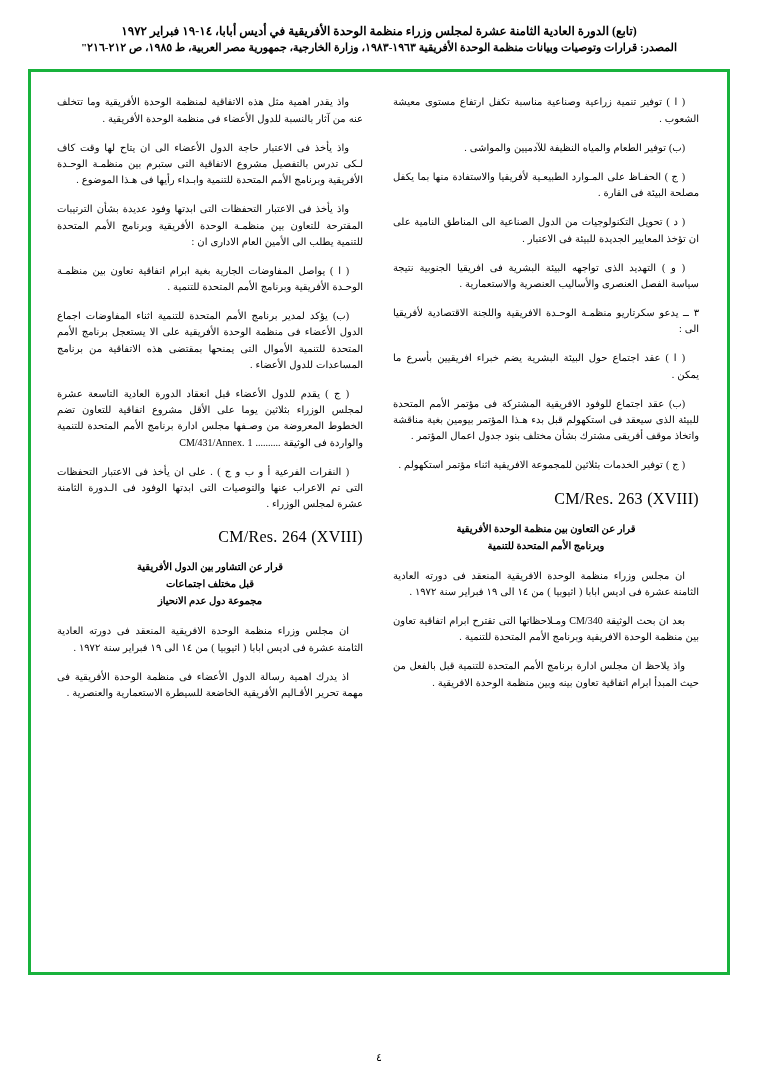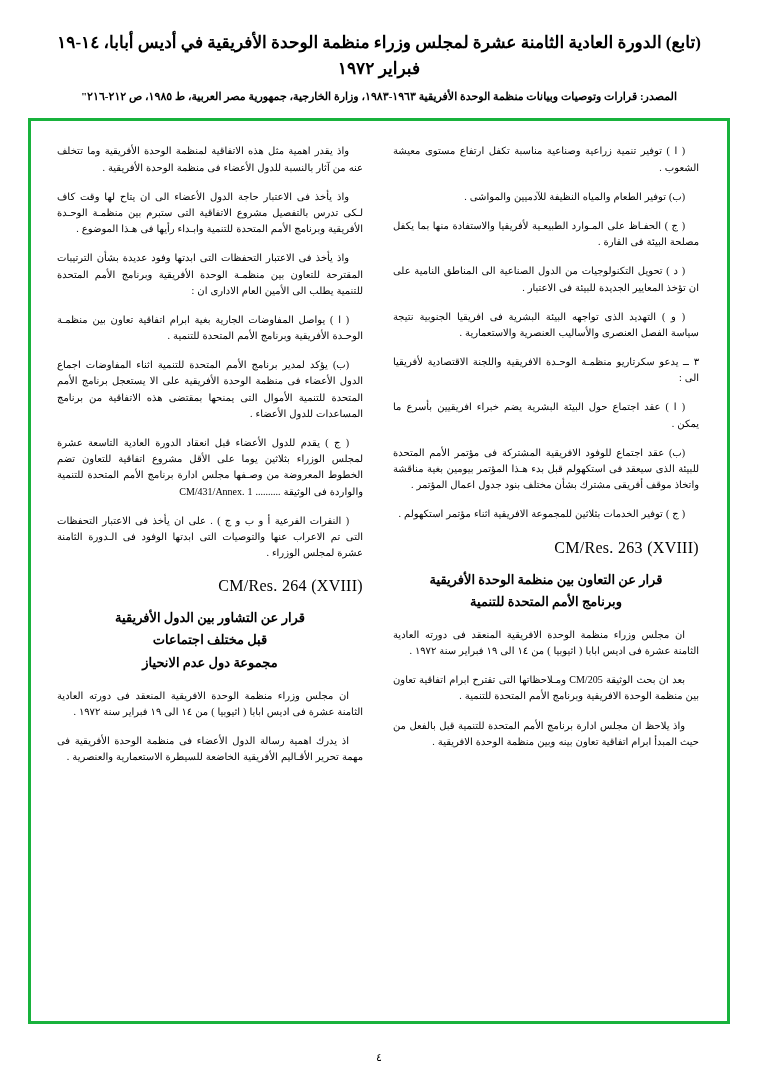--- a/index.html
+++ b/index.html
@@ -20,25 +20,25 @@
     height: 1078px;
     position: relative;
     box-sizing: border-box;
     padding: 22px 28px 10px 28px;
   }
   .header {
     text-align: center;
     direction: rtl;
   }
   .header-title {
-    font-size: 17px;
+    font-size: 12px;
     font-weight: bold;
     line-height: 1.5;
     letter-spacing: 0px;
-    margin: 8px 10px;
+    margin: 0 10px;
   }
   .header-source {
     font-size: 11px;
     font-weight: bold;
     line-height: 1.4;
   }
   .frame {
     margin-top: 14px;
     border: 3px solid #18b23c;
     height: 906px;
@@ -72,21 +72,21 @@
     text-indent: 14px;
   }
   .res-id {
     font-size: 16px;
     margin: 16px 0 12px 0;
     direction: ltr;
     text-align: right;
     letter-spacing: 0.3px;
   }
   .res-title {
-    font-size: 13px;
+    font-size: 10px;
     font-weight: bold;
     text-align: center;
     line-height: 1.7;
     margin: 0 0 14px 0;
   }
   .res-title span { display: block; }
   .page-number {
     position: absolute;
     bottom: 14px;
     left: 0;
@@ -122,21 +122,21 @@
         <p class="para indent-first">( ا ) عقد اجتماع حول البيئة البشرية يضم خبراء افريقيين بأسرع ما يمكن .</p>
         <p class="para indent-first">(ب) عقد اجتماع للوفود الافريقية المشتركة فى مؤتمر الأمم المتحدة للبيئة الذى سيعقد فى استكهولم قبل بدء هـذا المؤتمر بيومين بغية مناقشة واتخاذ موقف أفريقى مشترك بشأن مختلف بنود جدول اعمال المؤتمر .</p>
         <p class="para indent-first">( ج ) توفير الخدمات بثلاثين للمجموعة الافريقية اثناء مؤتمر استكهولم .</p>
 
         <div class="res-id doc-ref">CM/Res. 263  (XVIII)</div>
         <div class="res-title">
           <span>قرار عن التعاون بين منظمة الوحدة الأفريقية</span>
           <span>وبرنامج الأمم المتحدة للتنمية</span>
         </div>
         <p class="para indent-first">ان مجلس وزراء منظمة الوحدة الافريقية المنعقد فى دورته العادية الثامنة عشرة فى اديس ابابا ( اثيوبيا ) من ١٤ الى ١٩ فبراير سنة ١٩٧٢ .</p>
-        <p class="para indent-first">بعد ان بحث الوثيقة CM/205 ومـلاحظاتها التى تقترح ابرام اتفاقية تعاون بين منظمة الوحدة الافريقية وبرنامج الأمم المتحدة للتنمية .</p>
+        <p class="para indent-first">بعد ان بحث الوثيقة CM/340 ومـلاحظاتها التى تقترح ابرام اتفاقية تعاون بين منظمة الوحدة الافريقية وبرنامج الأمم المتحدة للتنمية .</p>
         <p class="para indent-first">واذ يلاحظ ان مجلس ادارة برنامج الأمم المتحدة للتنمية قبل بالفعل من حيث المبدأ ابرام اتفاقية تعاون بينه وبين منظمة الوحدة الافريقية .</p>
       </div>
 
       <div class="col left">
         <p class="para indent-first">واذ يقدر اهمية مثل هذه الاتفاقية لمنظمة الوحدة الأفريقية وما تتخلف عنه من آثار بالنسبة للدول الأعضاء فى منظمة الوحدة الأفريقية .</p>
         <p class="para indent-first">واذ يأخذ فى الاعتبار حاجة الدول الأعضاء الى ان يتاح لها وقت كاف لـكى تدرس بالتفصيل مشروع الاتفاقية التى ستبرم بين منظمـة الوحـدة الأفريقية وبرنامج الأمم المتحدة للتنمية وابـداء رأيها فى هـذا الموضوع .</p>
         <p class="para indent-first">واذ يأخذ فى الاعتبار التحفظات التى ابدتها وفود عديدة بشأن الترتيبات المقترحة للتعاون بين منظمـة الوحدة الأفريقية وبرنامج الأمم المتحدة للتنمية يطلب الى الأمين العام الادارى ان :</p>
         <p class="para indent-first">( ا ) يواصل المفاوضات الجارية بغية ابرام اتفاقية تعاون بين منظمـة الوحـدة الأفريقية وبرنامج الأمم المتحدة للتنمية .</p>
         <p class="para indent-first">(ب) يؤكد لمدير برنامج الأمم المتحدة للتنمية اثناء المفاوضات اجماع الدول الأعضاء فى منظمة الوحدة الأفريقية على الا يستعجل برنامج الأمم المتحدة للتنمية الأموال التى يمنحها بمقتضى هذه الاتفاقية من برنامج المساعدات للدول الأعضاء .</p>
         <p class="para indent-first">( ج ) يقدم للدول الأعضاء قبل انعقاد الدورة العادية التاسعة عشرة لمجلس الوزراء بثلاثين يوما على الأقل مشروع اتفاقية للتعاون تضم الخطوط المعروضة من وصـفها مجلس ادارة برنامج الأمم المتحدة للتنمية والواردة فى الوثيقة  .......... CM/431/Annex. 1</p>

